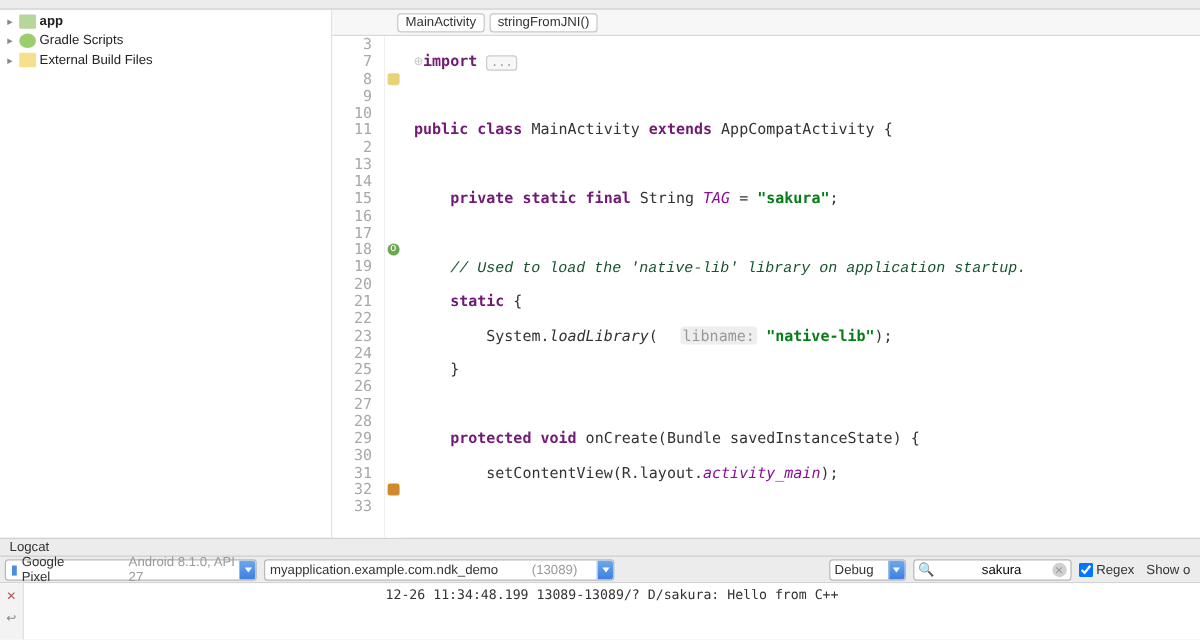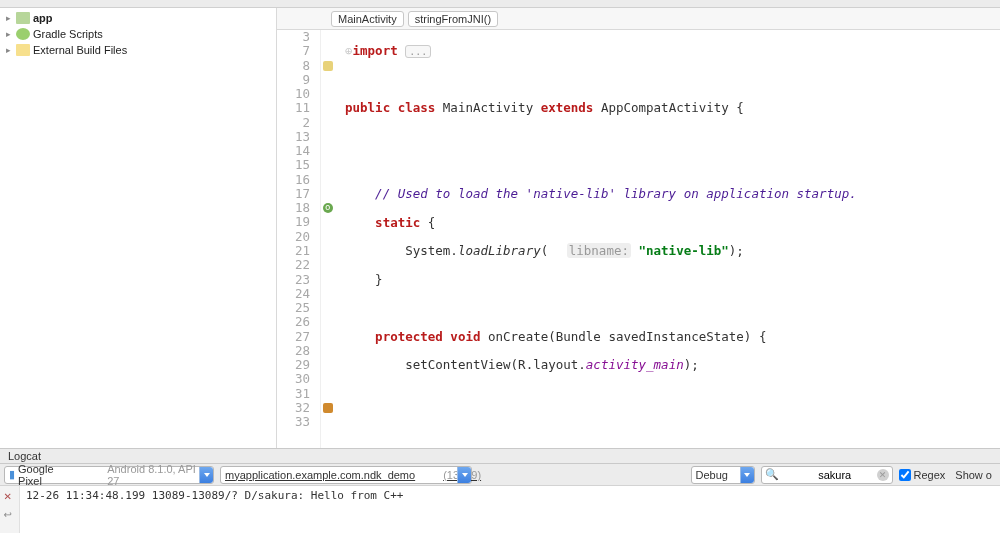--- a/index.html
+++ b/index.html
@@ -30,50 +30,50 @@
   .markcol .mk { height:14.28px; position:relative; }
   .mk.override::before { content:""; position:absolute; left:2px; top:2px; width:10px; height:10px; border-radius:50%; background:#6aa84f; }
   .mk.override::after { content:"o"; position:absolute; left:4px; top:-1px; font-size:9px; color:#fff; }
   .mk.native::before { content:""; position:absolute; left:2px; top:2px; width:10px; height:10px; background:#d08a2e; border-radius:2px; }
   .mk.cls::before { content:""; position:absolute; left:2px; top:2px; width:10px; height:10px; background:#e8d27a; border-radius:2px; }
 
   .code { flex:1; white-space:pre; padding-left:8px; overflow:hidden; }
   .codeline { height:14.28px; }
 
   
-  .kw { color:#b91c1c; font-weight:bold; }
+  .kw { color:#701a75; font-weight:bold; }
   .str { color:#067d17; font-weight:bold; }
-  .cmt { color:#4c1d95; font-style:italic; }
+  .cmt { color:#14532d; font-style:italic;font-family:Liberation Mono, monospace; }
   .ann { color:#808000; font-style:italic; }
   .fld { color:#871094; font-style:italic; }
   .hint { color:#999; background:#eee; border-radius:3px; padding:0 2px; font-style:normal;margin-left:11px; }
   .mtd { font-style:italic; }
   .fold { color:#999; border:1px solid #ccc; border-radius:3px; padding:0 3px; font-size:10px; background:#f7f7f7; }
   .fold-dash { color:#ccc; }
 
   
   .logcat-tab { height:16px; background:#ececec; border-top:1px solid #c9c9c9; border-bottom:1px solid #c9c9c9; font-size:11px; padding:1px 8px; color:#333; }
   .logcat-toolbar { height:22px; background:#ececec; border-bottom:1px solid #d3d3d3; display:flex; align-items:center; padding:0 4px; gap:6px; }
   .combo { background:#fff; border:1px solid #b8b8b8; border-radius:3px; height:18px; display:flex; align-items:center; padding:0 4px; font-size:11px; position:relative; }
   .combo .arrow-btn { position:absolute; right:0; top:0; width:14px; height:100%; background:linear-gradient(#6fa8ef,#3c7fe0); border-left:1px solid #9abbe6; border-radius:0 3px 3px 0; display:flex; align-items:center; justify-content:center; }
   .combo .arrow-btn::after { content:""; border-left:3px solid transparent; border-right:3px solid transparent; border-top:4px solid #fff; }
   .combo .dim { color:#9a9a9a;margin-left:28px; }
   .combo.device { width:210px; }
-  .combo.process { width:252px;text-decoration:underline; }
+  .combo.process { width:292px; }
   .combo.level { width:64px; }
   .spacer { flex:1; }
   .search-box { width:132px; background:#fff; border:1px solid #b8b8b8; border-radius:3px; height:18px; display:flex; align-items:center; padding:0 4px; position:relative; }
   .search-box .mag { color:#9a9a9a; margin-right:3px; font-size:11px;}
   .search-box input { border:none; outline:none; font-size:11px; width:90px; background:transparent;margin-left:36px; }
   .search-box .clear { position:absolute; right:3px; color:#9a9a9a; width:12px; height:12px; border-radius:50%; background:#d0d0d0; font-size:9px; display:flex; align-items:center; justify-content:center; }
   .regex { display:flex; align-items:center; gap:3px; font-size:11px; }
   .regex input { width:12px; height:12px; }
   .show-only { font-size:11px; padding:0 4px; color:#333; }
 
-  .logcat-body { display:flex; height:47px; background:#fff; }
+  .logcat-body { display:flex; height:47px; background:#fff;text-align:center; }
   .logcat-gutter { width:20px; background:#f3f3f3; border-right:1px solid #e0e0e0; display:flex; flex-direction:column; align-items:center; padding-top:3px; gap:6px; }
   .lg-icon { width:12px; height:12px; }
   .lg-icon.trash::before { content:"✕"; font-size:10px; color:#b05050; }
   .lg-icon.wrap::before { content:"↩"; font-size:10px; color:#888; }
   .log-text { flex:1; font-family:"Menlo","Consolas",monospace; font-size:11px; padding:3px 6px; color:#333; white-space:pre; }
 </style>
 </head>
 <body>
 
 <div class="tabs-strip"></div>
@@ -162,20 +162,21 @@
           <div class="mk"></div>
           <div class="mk"></div>
           <div class="mk native"></div>
           <div class="mk"></div>
       </div>
       <div class="code">
 <div class="codeline"><span class="fold-dash">⊕</span><span class="kw">import </span><span class="fold">...</span></div>
 <div class="codeline"></div>
 <div class="codeline"><span class="kw">public class </span><span>MainActivity </span><span class="kw">extends </span><span>AppCompatActivity {</span></div>
 <div class="codeline"></div>
+<div class="codeline">    <span class="kw">private static final </span><span>String </span><span class="fld">TAG</span><span> = </span><span class="str">"sakura"</span><span>;</span></div>
 <div class="codeline"></div>
 <div class="codeline">    <span class="cmt">// Used to load the 'native-lib' library on application startup.</span></div>
 <div class="codeline">    <span class="kw">static </span><span>{</span></div>
 <div class="codeline">        <span>System.</span><span class="mtd">loadLibrary</span><span>( </span><span class="hint">libname:</span><span> </span><span class="str">"native-lib"</span><span>);</span></div>
 <div class="codeline">    <span>}</span></div>
 <div class="codeline"></div>
 <div class="codeline">    <span class="kw">protected void </span><span>onCreate(Bundle savedInstanceState) {</span></div>
 <div class="codeline">        <span>setContentView(R.layout.</span><span class="fld">activity_main</span><span>);</span></div>
 
 

